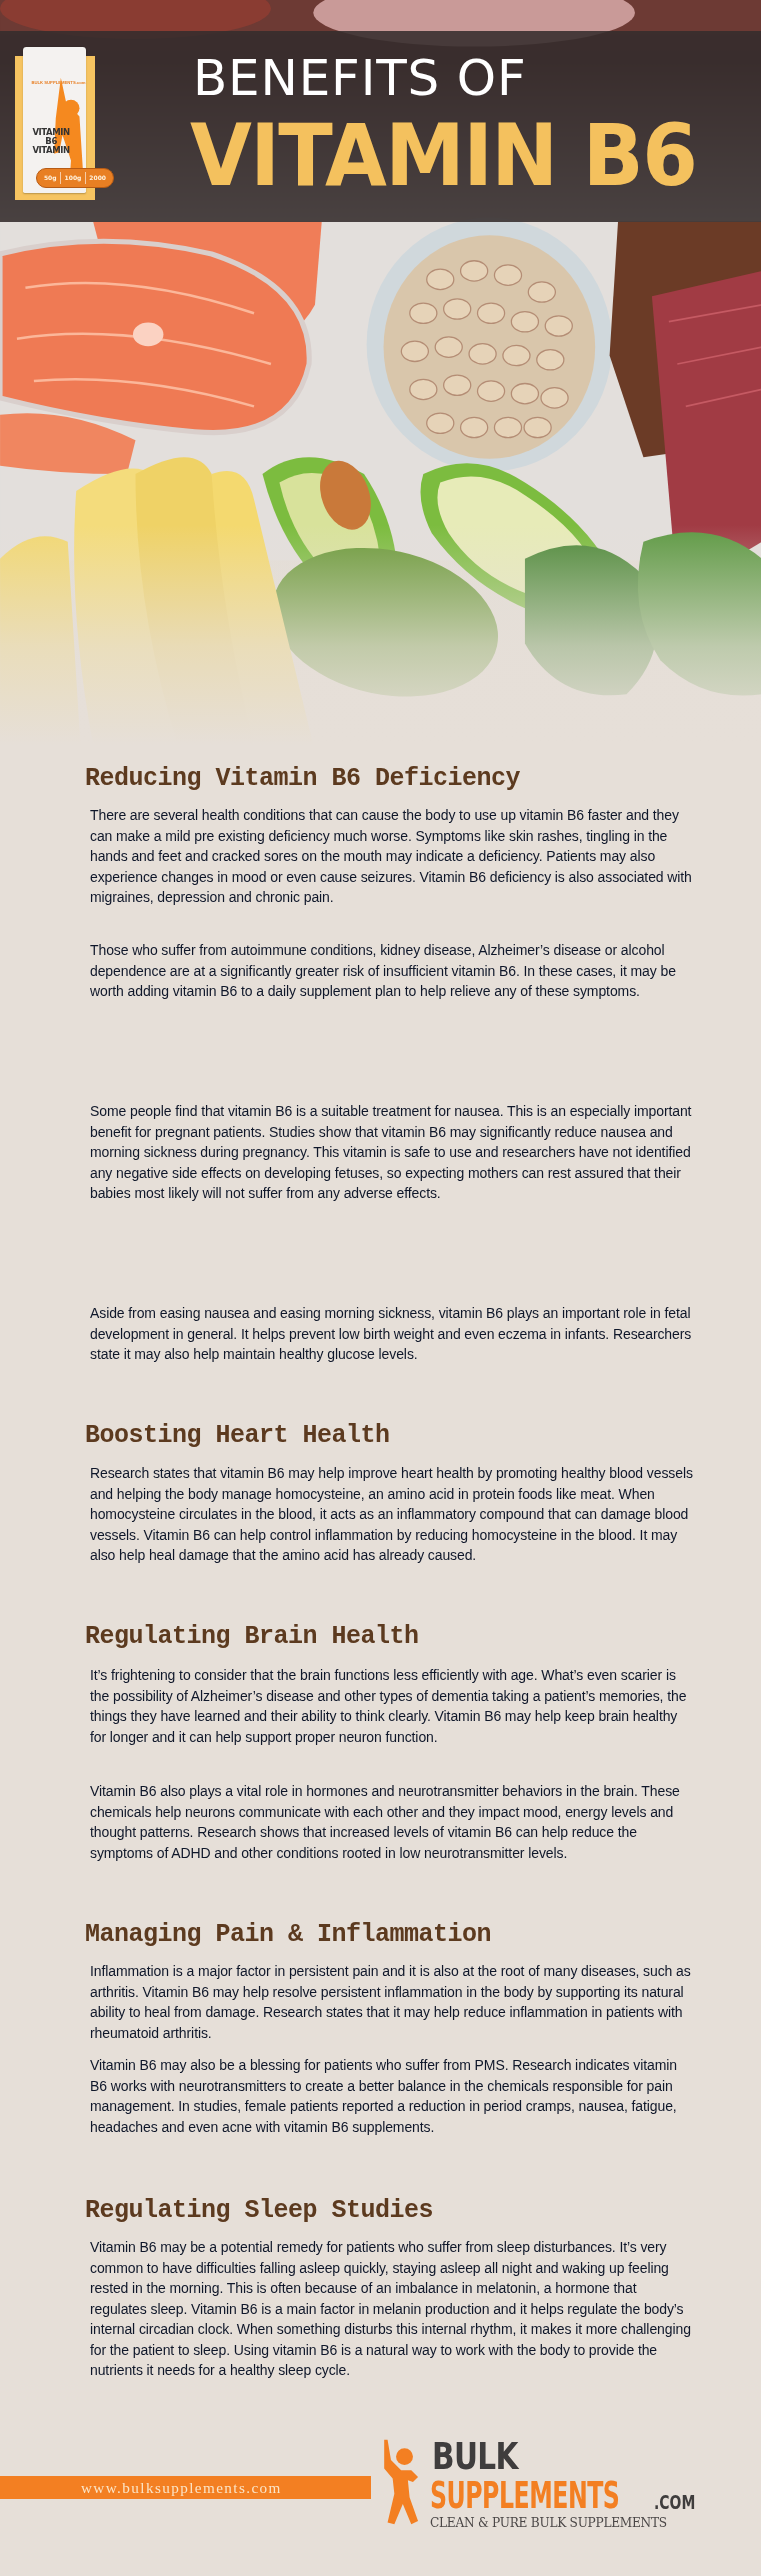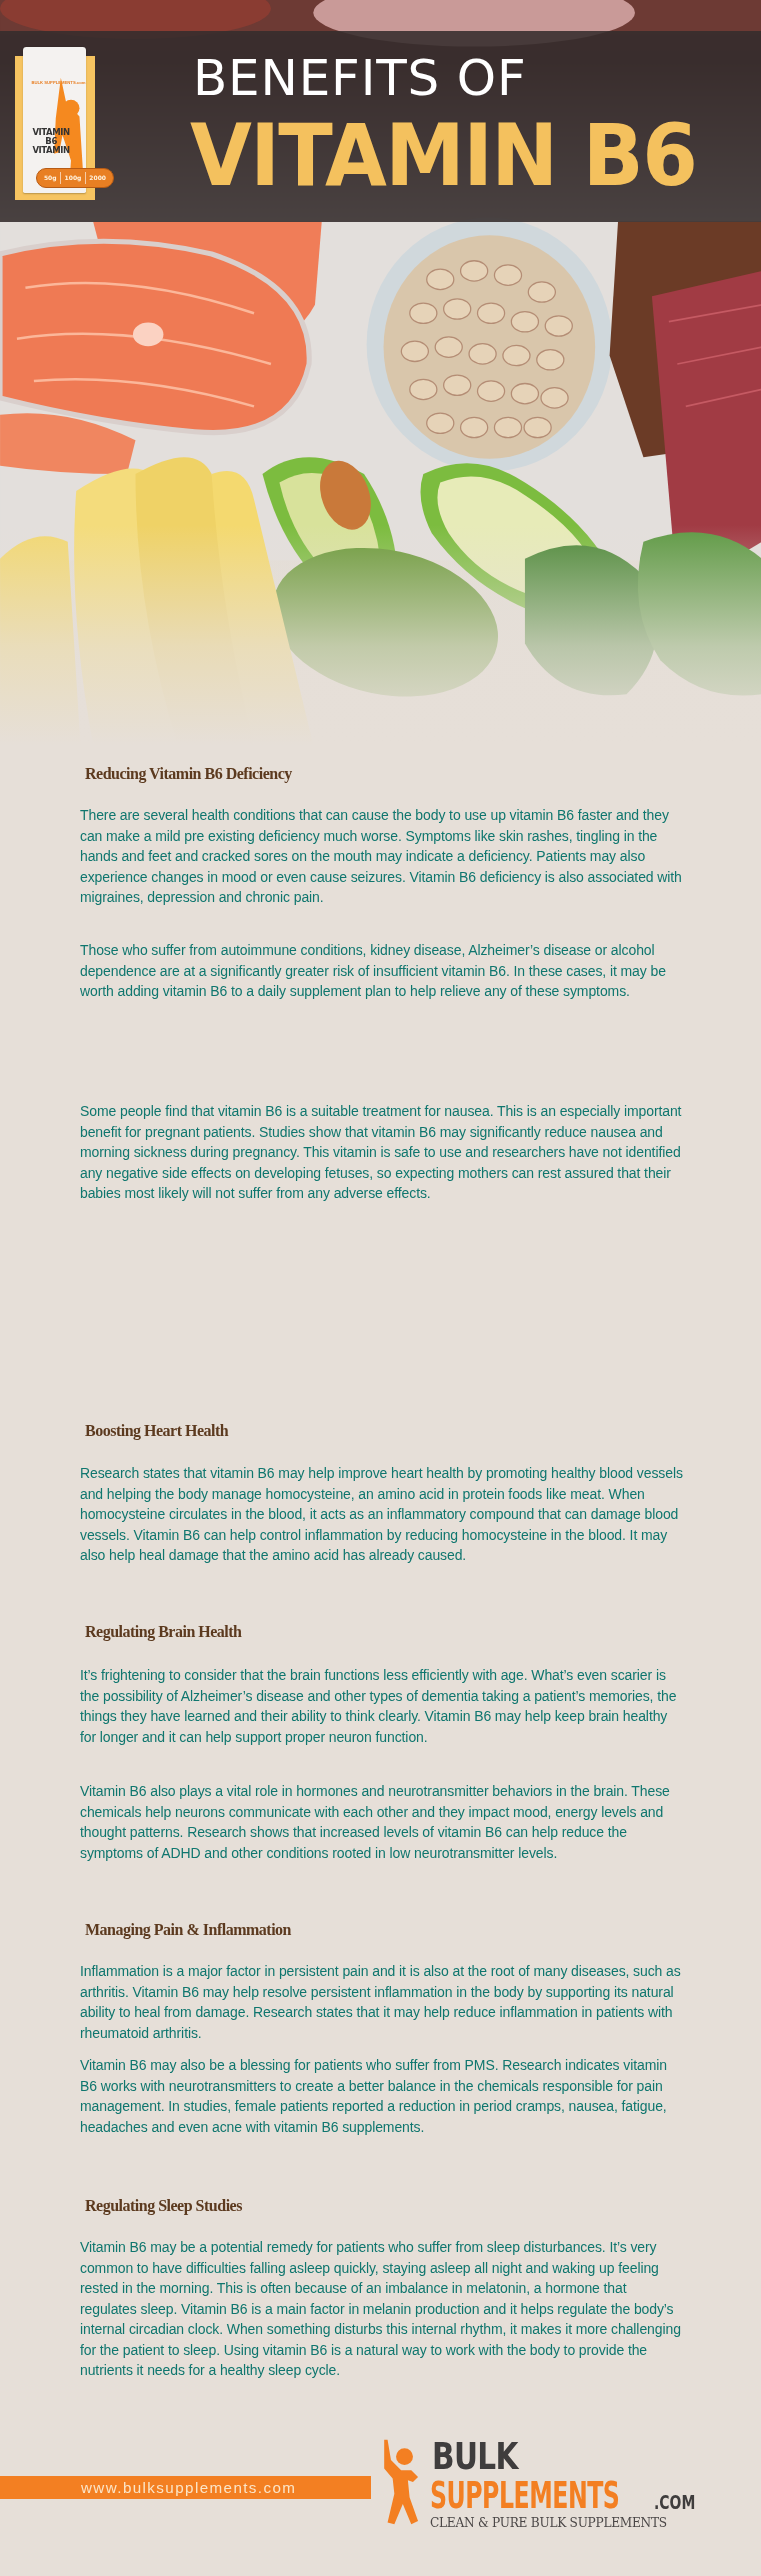--- a/index.html
+++ b/index.html
@@ -21,26 +21,26 @@
     .bag-brand { position: absolute; left: 8.5px; top: 34px; font-size: 4.2px; font-weight: bold; color: #e87f23; line-height: 1; }
     .bag-figure { position: absolute; right: -1.7px; top: 29px; width: 34px; height: 110px; }
     .bag-name { position: absolute; left: 5.1px; top: 81px; font-size: 8.5px; font-weight: bold; color: #333; line-height: 1.05; text-align: center; width: 46px; font-family: "DejaVu Sans", sans-serif; letter-spacing: -0.4px; }
     .pill { position: absolute; left: 36px; top: 168px; width: 78px; height: 20.3px; border-radius: 10.2px; background: #e87f23; border: 0.8px solid #b75b14;
       display: flex; align-items: center; justify-content: space-around; padding: 0 5.1px; }
     .pill span { font-size: 6px; font-weight: bold; color: #fff3df; font-family: "DejaVu Sans", sans-serif; line-height: 1; text-align: center; }
     .pill i { width: 0.8px; height: 12px; background: rgba(255,255,255,0.6); display: block; }
 
     .title-line1 { position: absolute; left: 193px; top: 54px; font-family: "DejaVu Sans", sans-serif; font-size: 49px; color: #ffffff; letter-spacing: 0.8px; font-weight: normal; line-height: 1; transform: scaleX(1.02); transform-origin: left; }
     .title-line2 { position: absolute; left: 190px; top: 113px; font-family: "DejaVu Sans", sans-serif; font-weight: bold; font-size: 85px; color: #f4c15e; line-height: 1; letter-spacing: -1.7px; transform: scaleX(0.94); transform-origin: left; }
-    .section-title { position: absolute; left: 85px; font-family: Liberation Serif, serif; font-size: 16px; color: #5c3a1f; letter-spacing: -0.5px; line-height: 1; white-space: nowrap; }
-    .para { position: absolute; left: 80px; width: 606px; font-family: "Liberation Sans", sans-serif; font-size: 14px; line-height: 20.5px; color: #0f766e; letter-spacing: -0.1px; }
+    .section-title { position: absolute; left: 85px; font-family: Liberation Mono, monospace; font-size: 25px; color: #5c3a1f; letter-spacing: -0.5px; line-height: 1; white-space: nowrap; }
+    .para { position: absolute; left: 90px; width: 606px; font-family: "Liberation Sans", sans-serif; font-size: 14px; line-height: 20.5px; color: #0f172a; letter-spacing: -0.1px; }
 
     
     .url-bar { position: absolute; left: 0; top: 2476px; width: 371px; height: 23px; background: #f37f22; }
-    .url-text { position: absolute; left: 81px; top: 2477px; font-family: Liberation Sans, sans-serif; font-size: 15.2px; color: #fbe5c8; letter-spacing: 1.4px; line-height: 21px; }
+    .url-text { position: absolute; left: 81px; top: 2477px; font-family: Liberation Serif, serif; font-size: 15.2px; color: #fbe5c8; letter-spacing: 1.4px; line-height: 21px; }
     .logo-figure { position: absolute; left: 379px; top: 2438px; width: 51px; height: 88px; }
     .logo-bulk { position: absolute; left: 432px; top: 2438px; font-family: "DejaVu Sans", sans-serif; font-weight: bold; font-size: 37px; color: #3f3d3d; line-height: 1; letter-spacing: -0.8px; transform: scaleX(0.8); transform-origin: left; }
     .logo-supp { position: absolute; left: 430px; top: 2477px; font-family: "DejaVu Sans", sans-serif; font-weight: bold; font-size: 37px; color: #f37f22; line-height: 1; letter-spacing: -0.8px; transform: scaleX(0.64); transform-origin: left; }
     .logo-com { position: absolute; left: 654px; top: 2494px; font-family: "DejaVu Sans", sans-serif; font-weight: bold; font-size: 18.6px; color: #3f3d3d; line-height: 1; transform: scaleX(0.75); transform-origin: left; }
     .logo-tag { position: absolute; left: 430px; top: 2516px; font-family: "DejaVu Serif", serif; font-size: 13.5px; color: #4a4646; line-height: 1; letter-spacing: -0.3px; transform: scaleX(0.9); transform-origin: left; white-space: nowrap; }
   </style>
 </head>
 <body>
 
 <div class="page">
@@ -135,20 +135,21 @@
     <div class="title-line1">BENEFITS OF</div>
     <div class="title-line2">VITAMIN B6</div>
   </div>
 
   <h2 class="section-title" style="top:766px">Reducing Vitamin B6 Deficiency</h2>
   <p class="para" style="top:805px">There are several health conditions that can cause the body to use up vitamin B6 faster and they can make a mild pre existing deficiency much worse. Symptoms like skin rashes, tingling in the hands and feet and cracked sores on the mouth may indicate a deficiency. Patients may also experience changes in mood or even cause seizures. Vitamin B6 deficiency is also associated with migraines, depression and chronic pain.</p>
   <p class="para" style="top:940px">Those who suffer from autoimmune conditions, kidney disease, Alzheimer’s disease or alcohol dependence are at a significantly greater risk of insufficient vitamin B6. In these cases, it may be worth adding vitamin B6 to a daily supplement plan to help relieve any of these symptoms.</p>
 
   <p class="para" style="top:1101px">Some people find that vitamin B6 is a suitable treatment for nausea. This is an especially important benefit for pregnant patients. Studies show that vitamin B6 may significantly reduce nausea and morning sickness during pregnancy. This vitamin is safe to use and researchers have not identified any negative side effects on developing fetuses, so expecting mothers can rest assured that their babies most likely will not suffer from any adverse effects.</p>
 
+  <p class="para" style="top:1303px">Aside from easing nausea and easing morning sickness, vitamin B6 plays an important role in fetal development in general. It helps prevent low birth weight and even eczema in infants. Researchers state it may also help maintain healthy glucose levels.</p>
 
   <h2 class="section-title" style="top:1423px">Boosting Heart Health</h2>
   <p class="para" style="top:1463px">Research states that vitamin B6 may help improve heart health by promoting healthy blood vessels and helping the body manage homocysteine, an amino acid in protein foods like meat. When homocysteine circulates in the blood, it acts as an inflammatory compound that can damage blood vessels. Vitamin B6 can help control inflammation by reducing homocysteine in the blood. It may also help heal damage that the amino acid has already caused.</p>
 
   <h2 class="section-title" style="top:1624px">Regulating Brain Health</h2>
   <p class="para" style="top:1665px">It’s frightening to consider that the brain functions less efficiently with age. What’s even scarier is the possibility of Alzheimer’s disease and other types of dementia taking a patient’s memories, the things they have learned and their ability to think clearly. Vitamin B6 may help keep brain healthy for longer and it can help support proper neuron function.</p>
   <p class="para" style="top:1781px">Vitamin B6 also plays a vital role in hormones and neurotransmitter behaviors in the brain. These chemicals help neurons communicate with each other and they impact mood, energy levels and thought patterns. Research shows that increased levels of vitamin B6 can help reduce the symptoms of ADHD and other conditions rooted in low neurotransmitter levels.</p>
 
   <h2 class="section-title" style="top:1922px">Managing Pain &amp; Inflammation</h2>
   <p class="para" style="top:1961px">Inflammation is a major factor in persistent pain and it is also at the root of many diseases, such as arthritis. Vitamin B6 may help resolve persistent inflammation in the body by supporting its natural ability to heal from damage. Research states that it may help reduce inflammation in patients with rheumatoid arthritis.</p>

